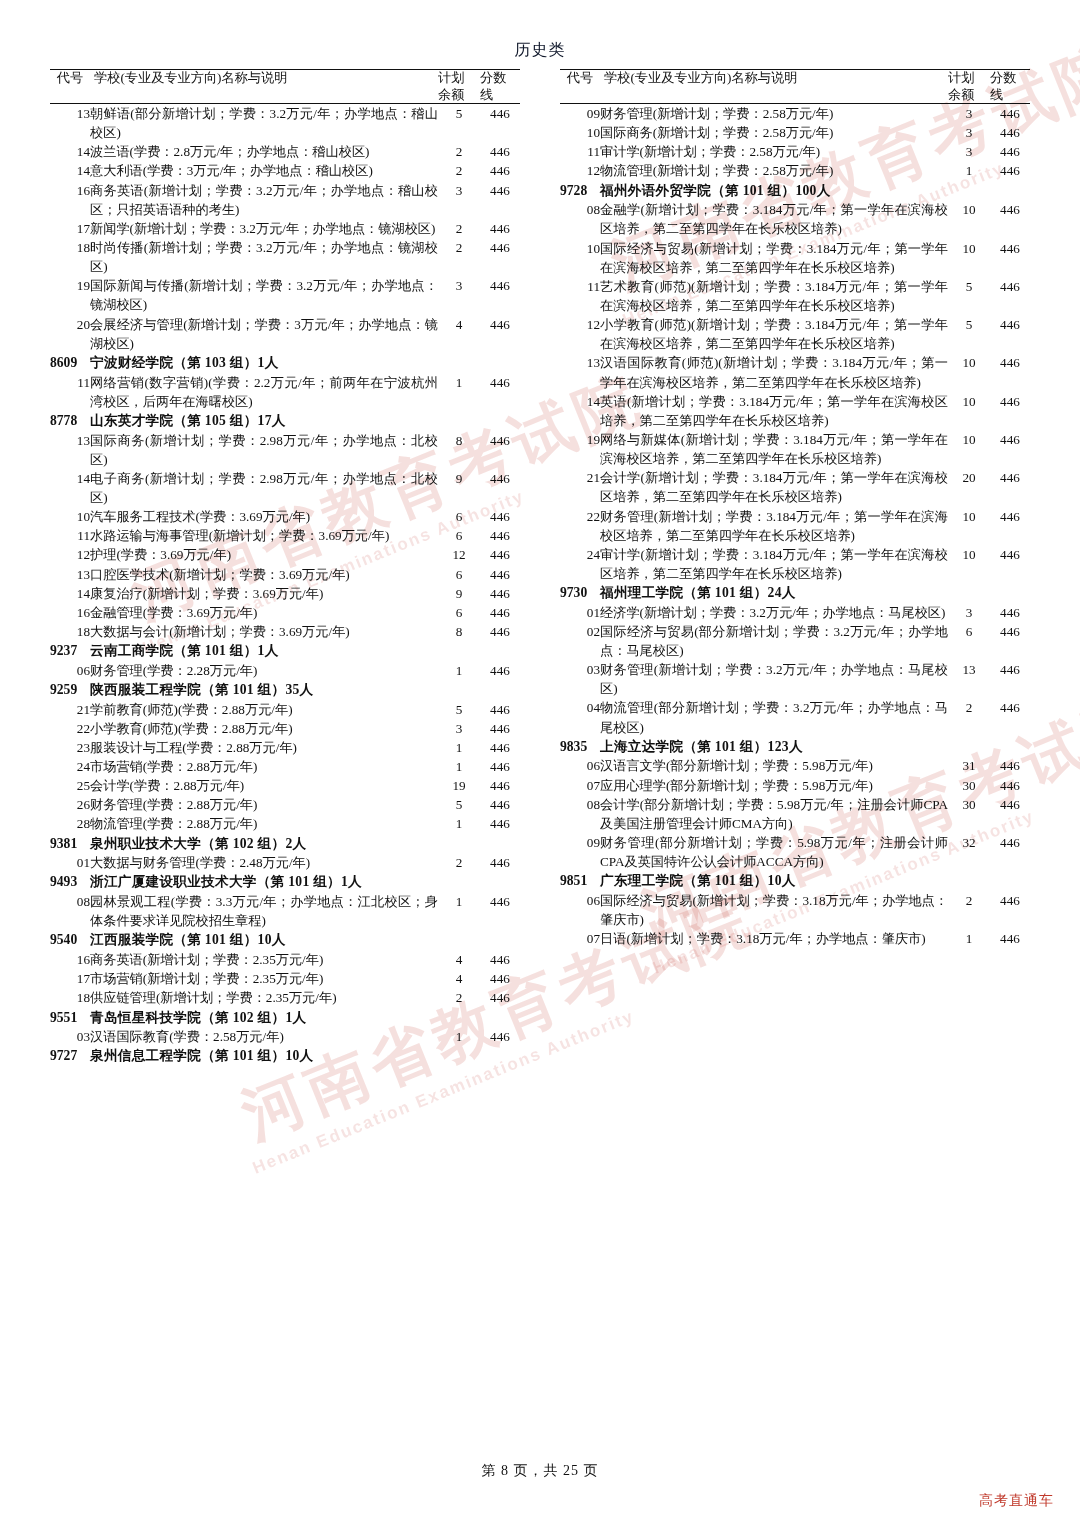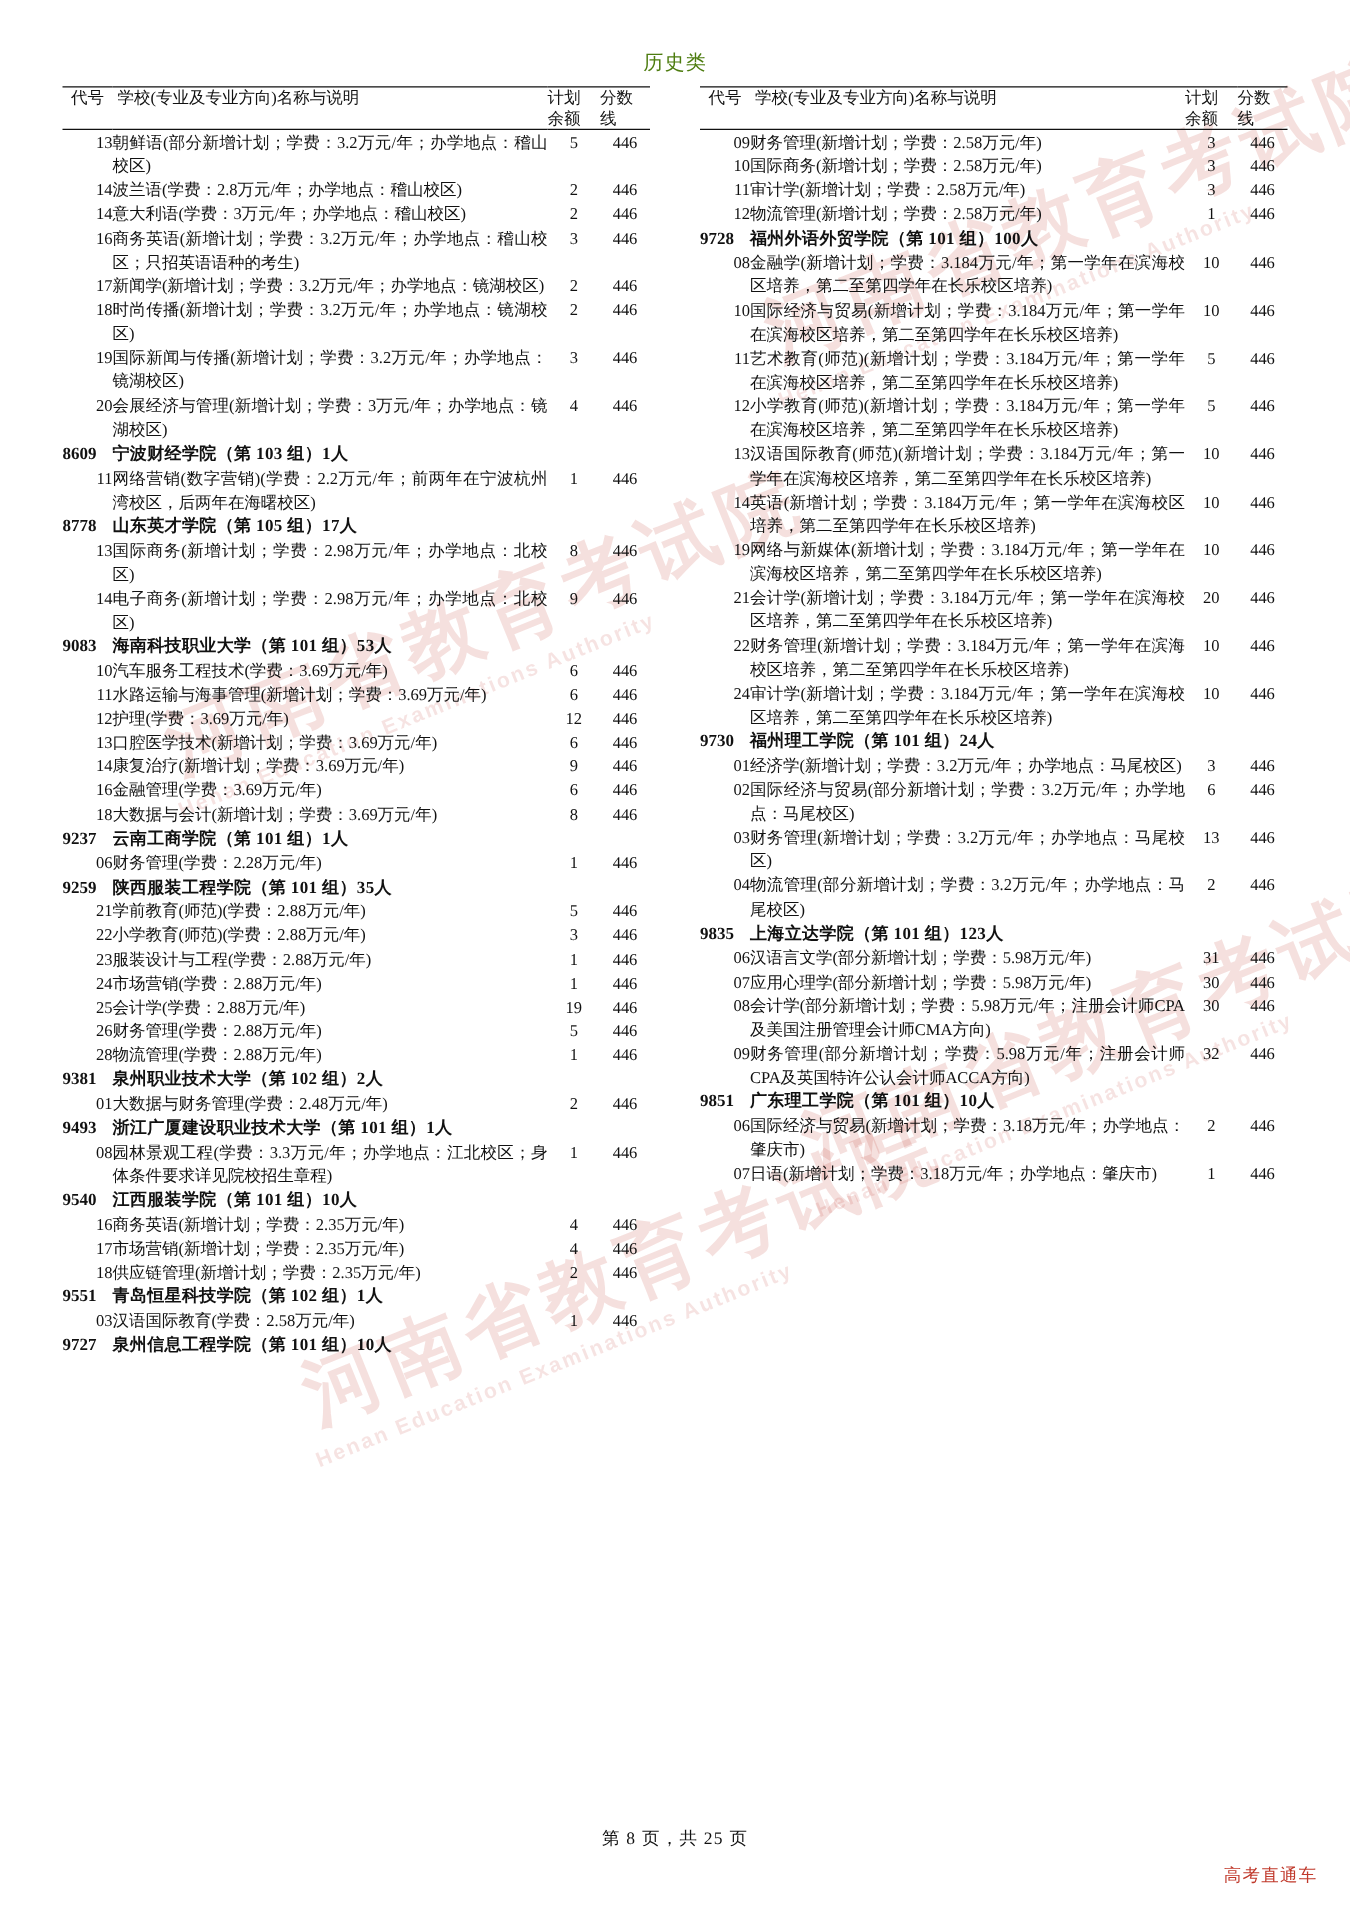--- a/index.html
+++ b/index.html
@@ -22,21 +22,21 @@
     box-sizing: border-box;
     padding: 0;
   }
   .doc-title {
     text-align: center;
     font-size: 16px;
     font-weight: normal;
     letter-spacing: 1px;
     padding-top: 40px;
     padding-bottom: 8px;
-    color: #4d7c0f;
+    color: #0f172a;
   }
   .columns {
     position: relative;
     display: flex;
     justify-content: space-between;
     padding: 0 50px;
     box-sizing: border-box;
     z-index: 2;
   }
   .col {
@@ -253,24 +253,20 @@
               <td class="m-name">国际商务(新增计划；学费：2.98万元/年；办学地点：北校区)</td>
               <td class="m-num">8</td>
               <td class="m-score">446</td>
             </tr>
             <tr class="major-row">
               <td class="m-code">14</td>
               <td class="m-name">电子商务(新增计划；学费：2.98万元/年；办学地点：北校区)</td>
               <td class="m-num">9</td>
               <td class="m-score">446</td>
             </tr>
-            <tr class="school-row">
-              <td class="school-code">9083</td>
-              <td class="school-name" colspan="3">海南科技职业大学（第 101 组）53人</td>
-            </tr>
             <tr class="major-row">
               <td class="m-code">10</td>
               <td class="m-name">汽车服务工程技术(学费：3.69万元/年)</td>
               <td class="m-num">6</td>
               <td class="m-score">446</td>
             </tr>
             <tr class="major-row">
               <td class="m-code">11</td>
               <td class="m-name">水路运输与海事管理(新增计划；学费：3.69万元/年)</td>
               <td class="m-num">6</td>

